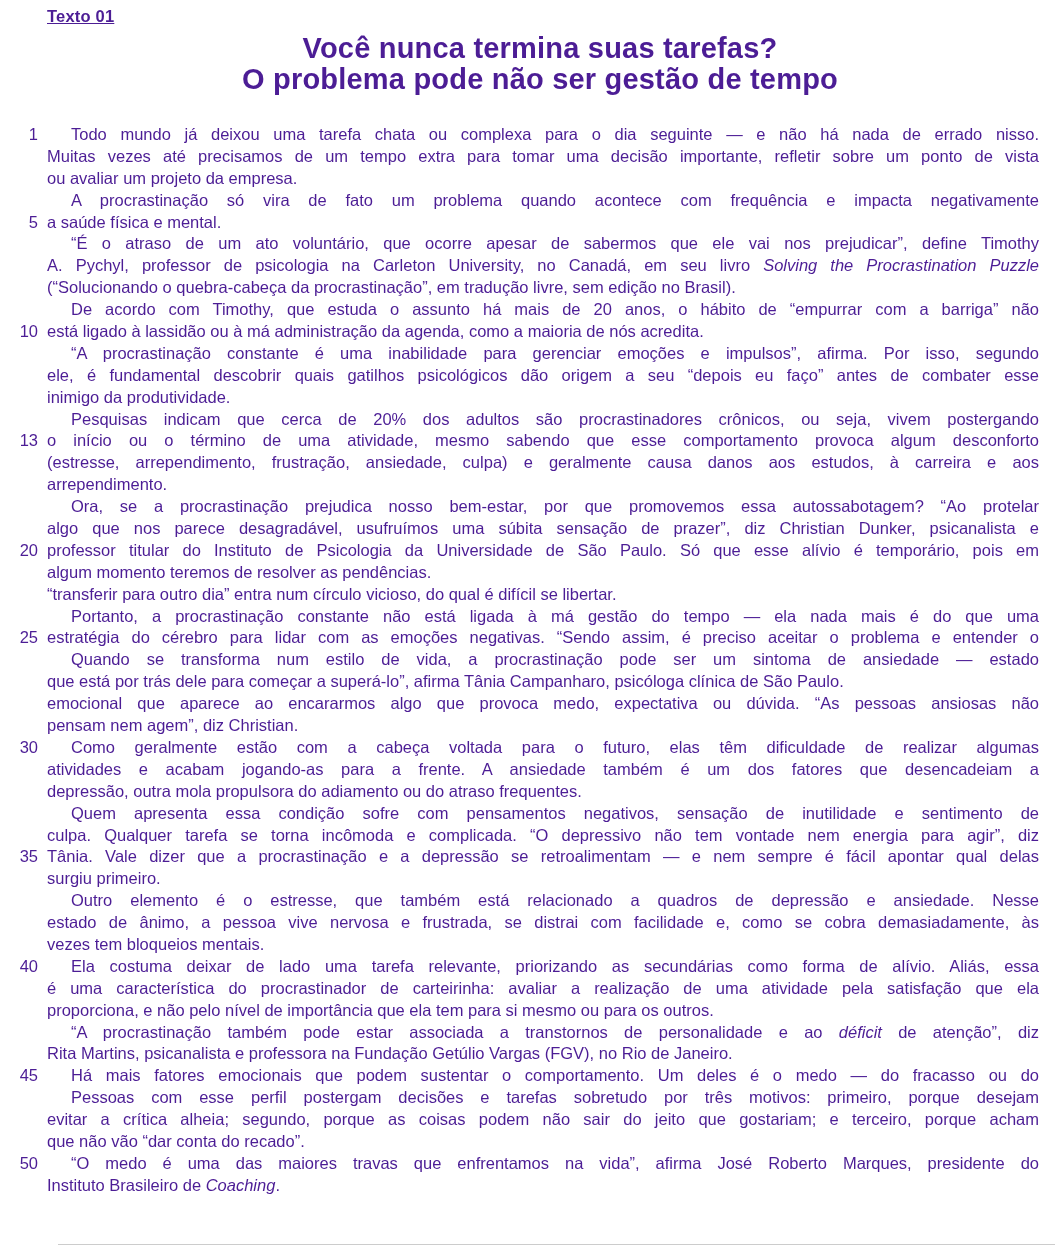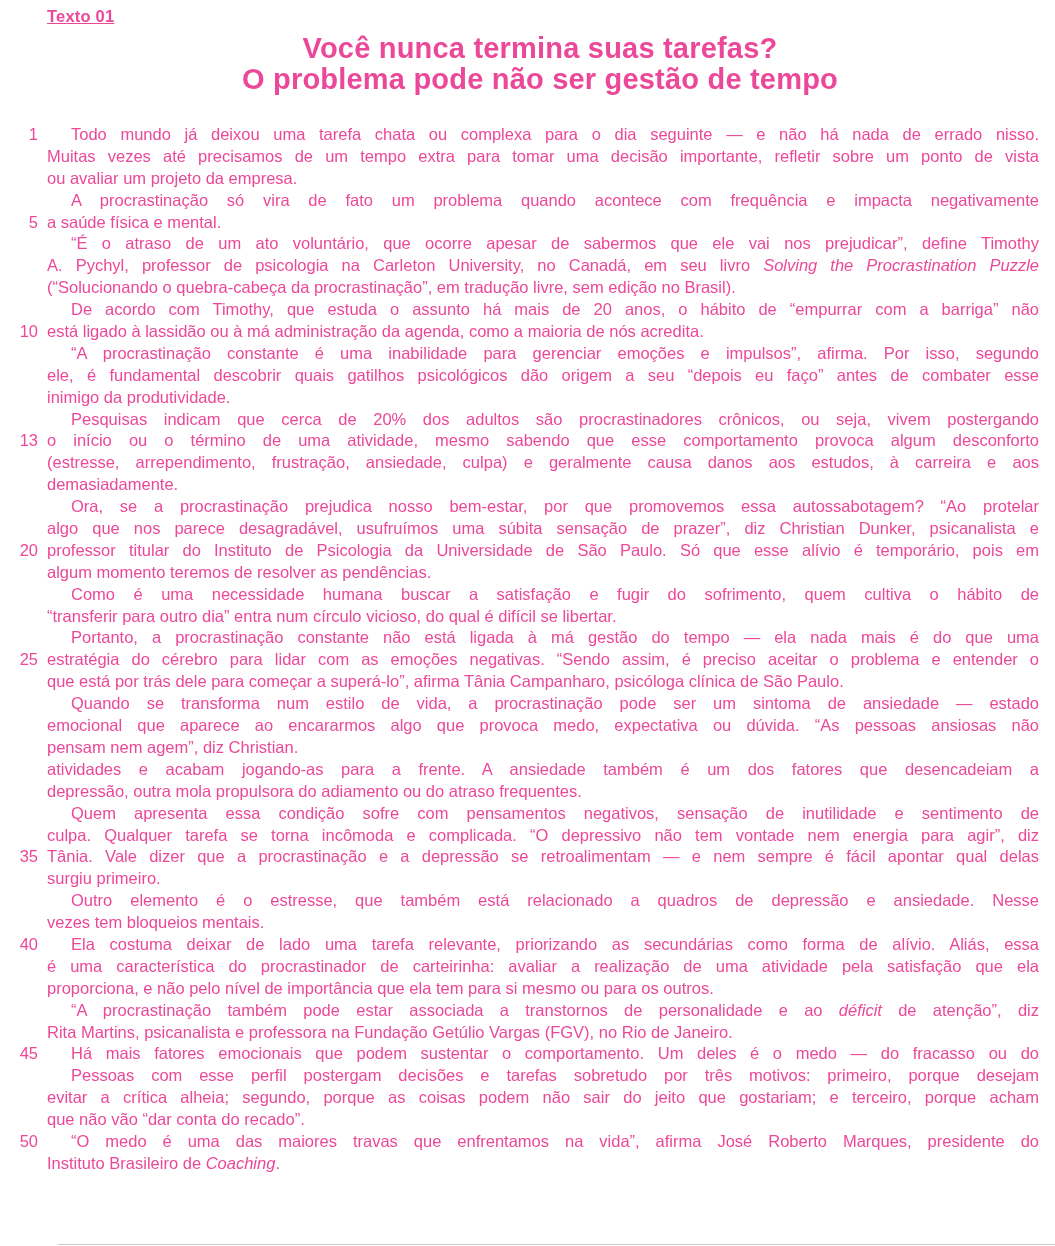--- a/index.html
+++ b/index.html
@@ -1,21 +1,21 @@
 <!DOCTYPE html>
 <html><head>
 <meta charset="utf-8">
 <style>
   html, body { margin: 0; padding: 0; background: #ffffff; }
   .page {
     position: relative;
     width: 1055px;
     height: 1246px;
     background: #ffffff;
-    color: #ec4899;
+    color: #4c1d95;
     font-family: "Liberation Sans", "DejaVu Sans", sans-serif;
     overflow: hidden;
   }
   .texto-label {
     position: absolute;
     left: 47px;
     top: 7px;
     font-size: 16.5px;
     font-weight: bold;
     text-decoration: underline;
@@ -143,69 +143,69 @@
       <div class="line-row">
         <div class="line-num">13</div>
         <div class="line-text just"><span>o início ou o término de uma atividade, mesmo sabendo que esse comportamento provoca algum desconforto</span></div>
       </div>
       <div class="line-row">
         <div class="line-num"></div>
         <div class="line-text just"><span>(estresse, arrependimento, frustração, ansiedade, culpa) e geralmente causa danos aos estudos, à carreira e aos</span></div>
       </div>
       <div class="line-row">
         <div class="line-num"></div>
-        <div class="line-text"><span>demasiadamente.</span></div>
+        <div class="line-text"><span>arrependimento.</span></div>
       </div>
       <div class="line-row">
         <div class="line-num"></div>
         <div class="line-text just ind"><span>Ora, se a procrastinação prejudica nosso bem-estar, por que promovemos essa autossabotagem? “Ao protelar</span></div>
       </div>
       <div class="line-row">
         <div class="line-num"></div>
         <div class="line-text just"><span>algo que nos parece desagradável, usufruímos uma súbita sensação de prazer”, diz Christian Dunker, psicanalista e</span></div>
       </div>
       <div class="line-row">
         <div class="line-num">20</div>
         <div class="line-text just"><span>professor titular do Instituto de Psicologia da Universidade de São Paulo. Só que esse alívio é temporário, pois em</span></div>
       </div>
       <div class="line-row">
         <div class="line-num"></div>
         <div class="line-text"><span>algum momento teremos de resolver as pendências.</span></div>
       </div>
       <div class="line-row">
         <div class="line-num"></div>
-        <div class="line-text just ind"><span>Como é uma necessidade humana buscar a satisfação e fugir do sofrimento, quem cultiva o hábito de</span></div>
-      </div>
-      <div class="line-row">
-        <div class="line-num"></div>
         <div class="line-text"><span>“transferir para outro dia” entra num círculo vicioso, do qual é difícil se libertar.</span></div>
       </div>
       <div class="line-row">
         <div class="line-num"></div>
         <div class="line-text just ind"><span>Portanto, a procrastinação constante não está ligada à má gestão do tempo — ela nada mais é do que uma</span></div>
       </div>
       <div class="line-row">
         <div class="line-num">25</div>
         <div class="line-text just"><span>estratégia do cérebro para lidar com as emoções negativas. “Sendo assim, é preciso aceitar o problema e entender o</span></div>
       </div>
       <div class="line-row">
         <div class="line-num"></div>
+        <div class="line-text just ind"><span>Quando se transforma num estilo de vida, a procrastinação pode ser um sintoma de ansiedade — estado</span></div>
+      </div>
+      <div class="line-row">
+        <div class="line-num"></div>
         <div class="line-text"><span>que está por trás dele para começar a superá-lo”, afirma Tânia Campanharo, psicóloga clínica de São Paulo.</span></div>
       </div>
       <div class="line-row">
         <div class="line-num"></div>
-        <div class="line-text just ind"><span>Quando se transforma num estilo de vida, a procrastinação pode ser um sintoma de ansiedade — estado</span></div>
-      </div>
-      <div class="line-row">
-        <div class="line-num"></div>
         <div class="line-text just"><span>emocional que aparece ao encararmos algo que provoca medo, expectativa ou dúvida. “As pessoas ansiosas não</span></div>
       </div>
       <div class="line-row">
         <div class="line-num"></div>
         <div class="line-text"><span>pensam nem agem”, diz Christian.</span></div>
+      </div>
+      <div class="line-row">
+        <div class="line-num">30</div>
+        <div class="line-text just ind"><span>Como geralmente estão com a cabeça voltada para o futuro, elas têm dificuldade de realizar algumas</span></div>
       </div>
       <div class="line-row">
         <div class="line-num"></div>
         <div class="line-text just"><span>atividades e acabam jogando-as para a frente. A ansiedade também é um dos fatores que desencadeiam a</span></div>
       </div>
       <div class="line-row">
         <div class="line-num"></div>
         <div class="line-text"><span>depressão, outra mola propulsora do adiamento ou do atraso frequentes.</span></div>
       </div>
       <div class="line-row">
@@ -223,20 +223,24 @@
       <div class="line-row">
         <div class="line-num"></div>
         <div class="line-text"><span>surgiu primeiro.</span></div>
       </div>
       <div class="line-row">
         <div class="line-num"></div>
         <div class="line-text just ind"><span>Outro elemento é o estresse, que também está relacionado a quadros de depressão e ansiedade. Nesse</span></div>
       </div>
       <div class="line-row">
         <div class="line-num"></div>
+        <div class="line-text just"><span>estado de ânimo, a pessoa vive nervosa e frustrada, se distrai com facilidade e, como se cobra demasiadamente, às</span></div>
+      </div>
+      <div class="line-row">
+        <div class="line-num"></div>
         <div class="line-text"><span>vezes tem bloqueios mentais.</span></div>
       </div>
       <div class="line-row">
         <div class="line-num">40</div>
         <div class="line-text just ind"><span>Ela costuma deixar de lado uma tarefa relevante, priorizando as secundárias como forma de alívio. Aliás, essa</span></div>
       </div>
       <div class="line-row">
         <div class="line-num"></div>
         <div class="line-text just"><span>é uma característica do procrastinador de carteirinha: avaliar a realização de uma atividade pela satisfação que ela</span></div>
       </div>

